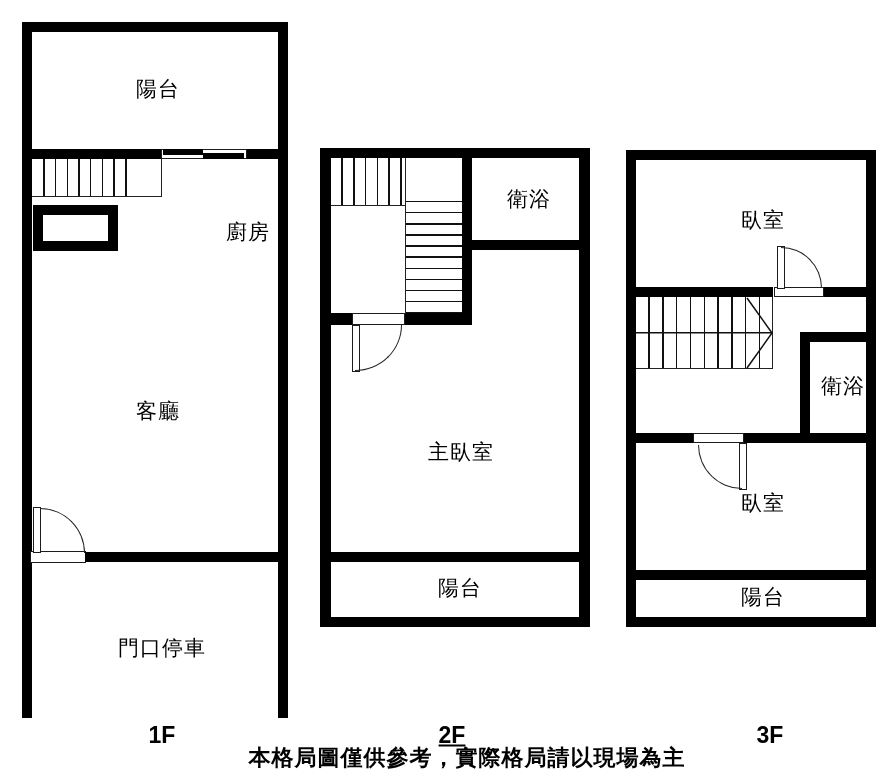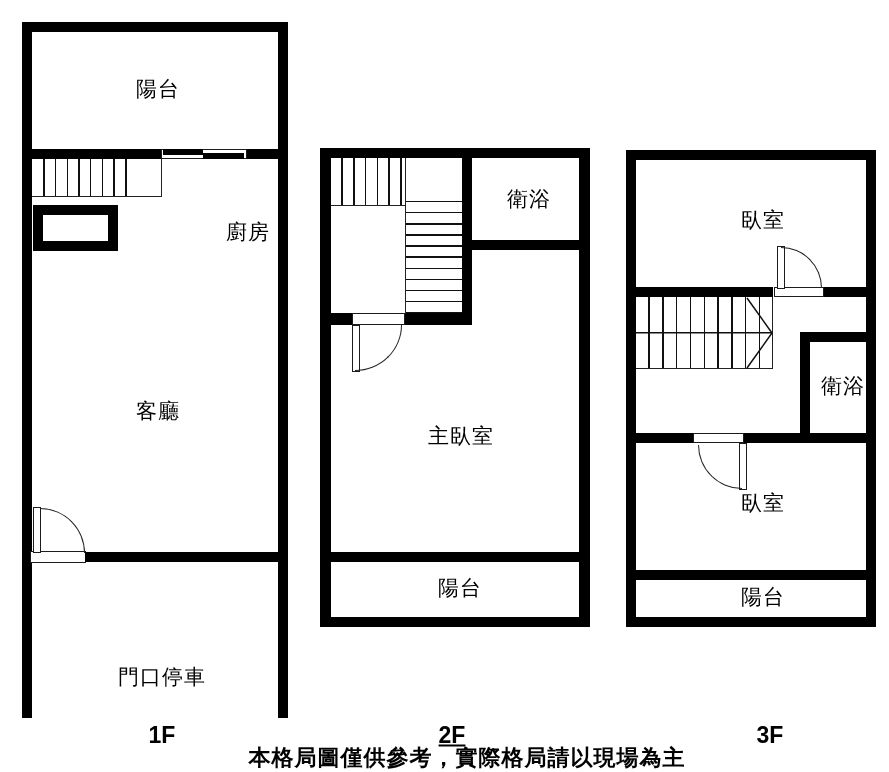--- a/index.html
+++ b/index.html
@@ -74,21 +74,21 @@
 
     <div class="thin" style="left:30px; top:551px; width:56px; height:12px;"></div>
     <div class="thin" style="left:33px; top:507px; width:8px; height:46px;"></div>
     <div class="arc arc-tr" style="left:40px; top:508px; width:45px; height:45px;"></div>
 
     <div class="wall" style="left:85px; top:552px; width:203px; height:10px;"></div>
 
     <div class="lbl" style="left:158px; top:89px;">陽台</div>
     <div class="lbl" style="left:248px; top:232px;">廚房</div>
     <div class="lbl" style="left:158px; top:411px;">客廳</div>
-    <div class="lbl" style="left:162px; top:677px;">門口停車</div>
+    <div class="lbl" style="left:162px; top:648px;">門口停車</div>
     <div class="lbl flabel" style="left:162px; top:735px;">1F</div>
   </div>
 
   <div>
 
     <div class="wall" style="left:320px; top:148px; width:11px; height:479px;"></div>
     <div class="wall" style="left:320px; top:148px; width:270px; height:10px;"></div>
     <div class="wall" style="left:579px; top:148px; width:11px; height:479px;"></div>
     <div class="wall" style="left:320px; top:617px; width:270px; height:10px;"></div>
 
@@ -101,21 +101,21 @@
     <div class="wall" style="left:320px; top:552px; width:270px; height:10px;"></div>
 
     <div class="st st2v"></div>
     <div class="st st2h"></div>
 
     <div class="thin" style="left:352px; top:313px; width:53px; height:12px;"></div>
     <div class="thin" style="left:352px; top:325px; width:8px; height:47px;"></div>
     <div class="arc arc-br" style="left:355px; top:325px; width:47px; height:46px;"></div>
 
     <div class="lbl" style="left:529px; top:199px;">衛浴</div>
-    <div class="lbl" style="left:461px; top:436px;">主臥室</div>
+    <div class="lbl" style="left:461px; top:452px;">主臥室</div>
     <div class="lbl" style="left:460px; top:588px;">陽台</div>
     <div class="lbl flabel" style="left:452px; top:735px;text-decoration:underline;">2F</div>
   </div>
 
   <div>
 
     <div class="wall" style="left:626px; top:150px; width:10px; height:477px;"></div>
     <div class="wall" style="left:626px; top:150px; width:250px; height:10px;"></div>
     <div class="wall" style="left:866px; top:150px; width:10px; height:477px;"></div>
     <div class="wall" style="left:626px; top:617px; width:250px; height:10px;"></div>

